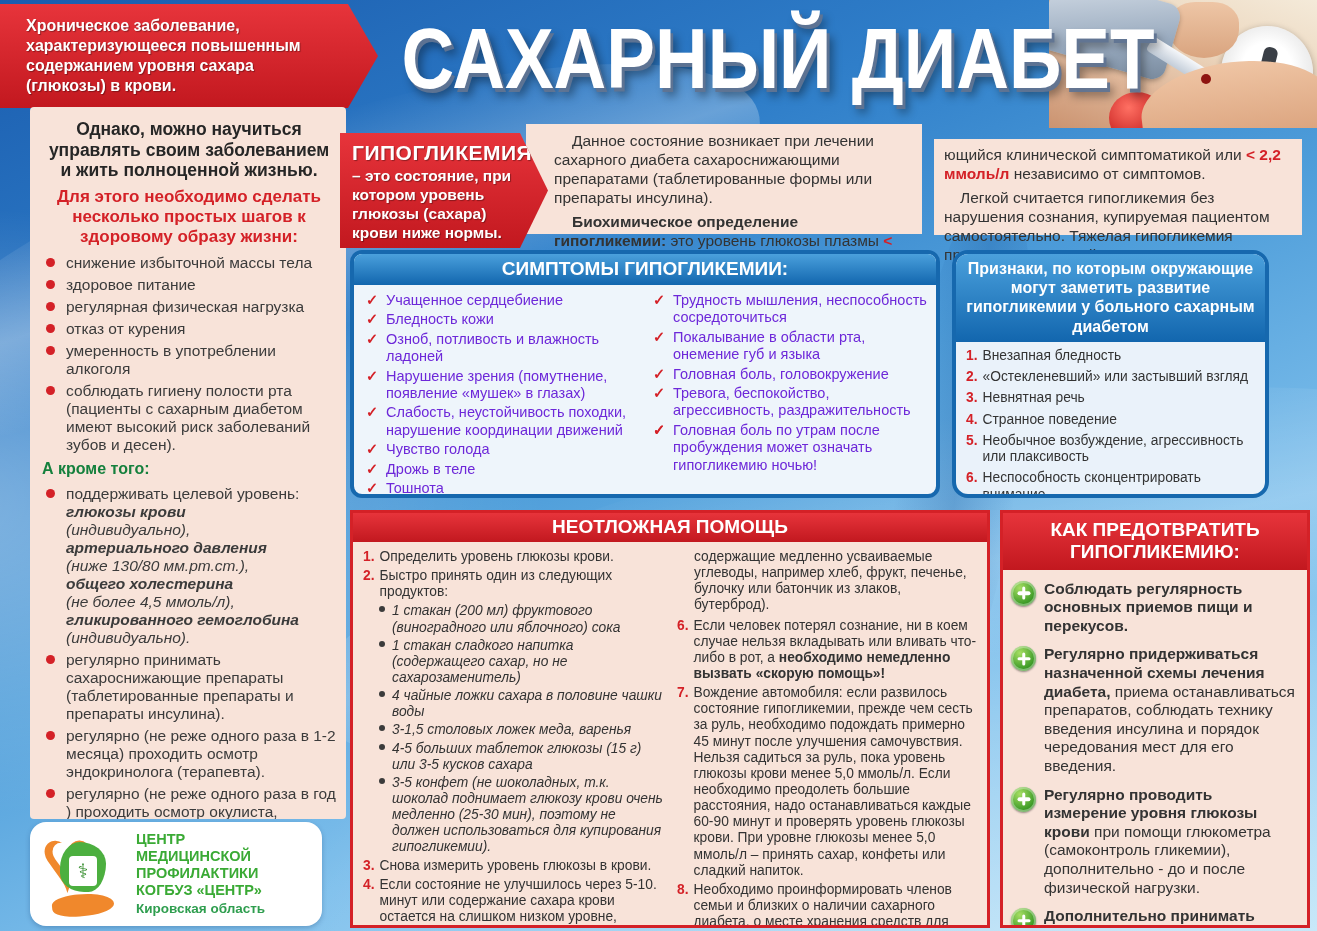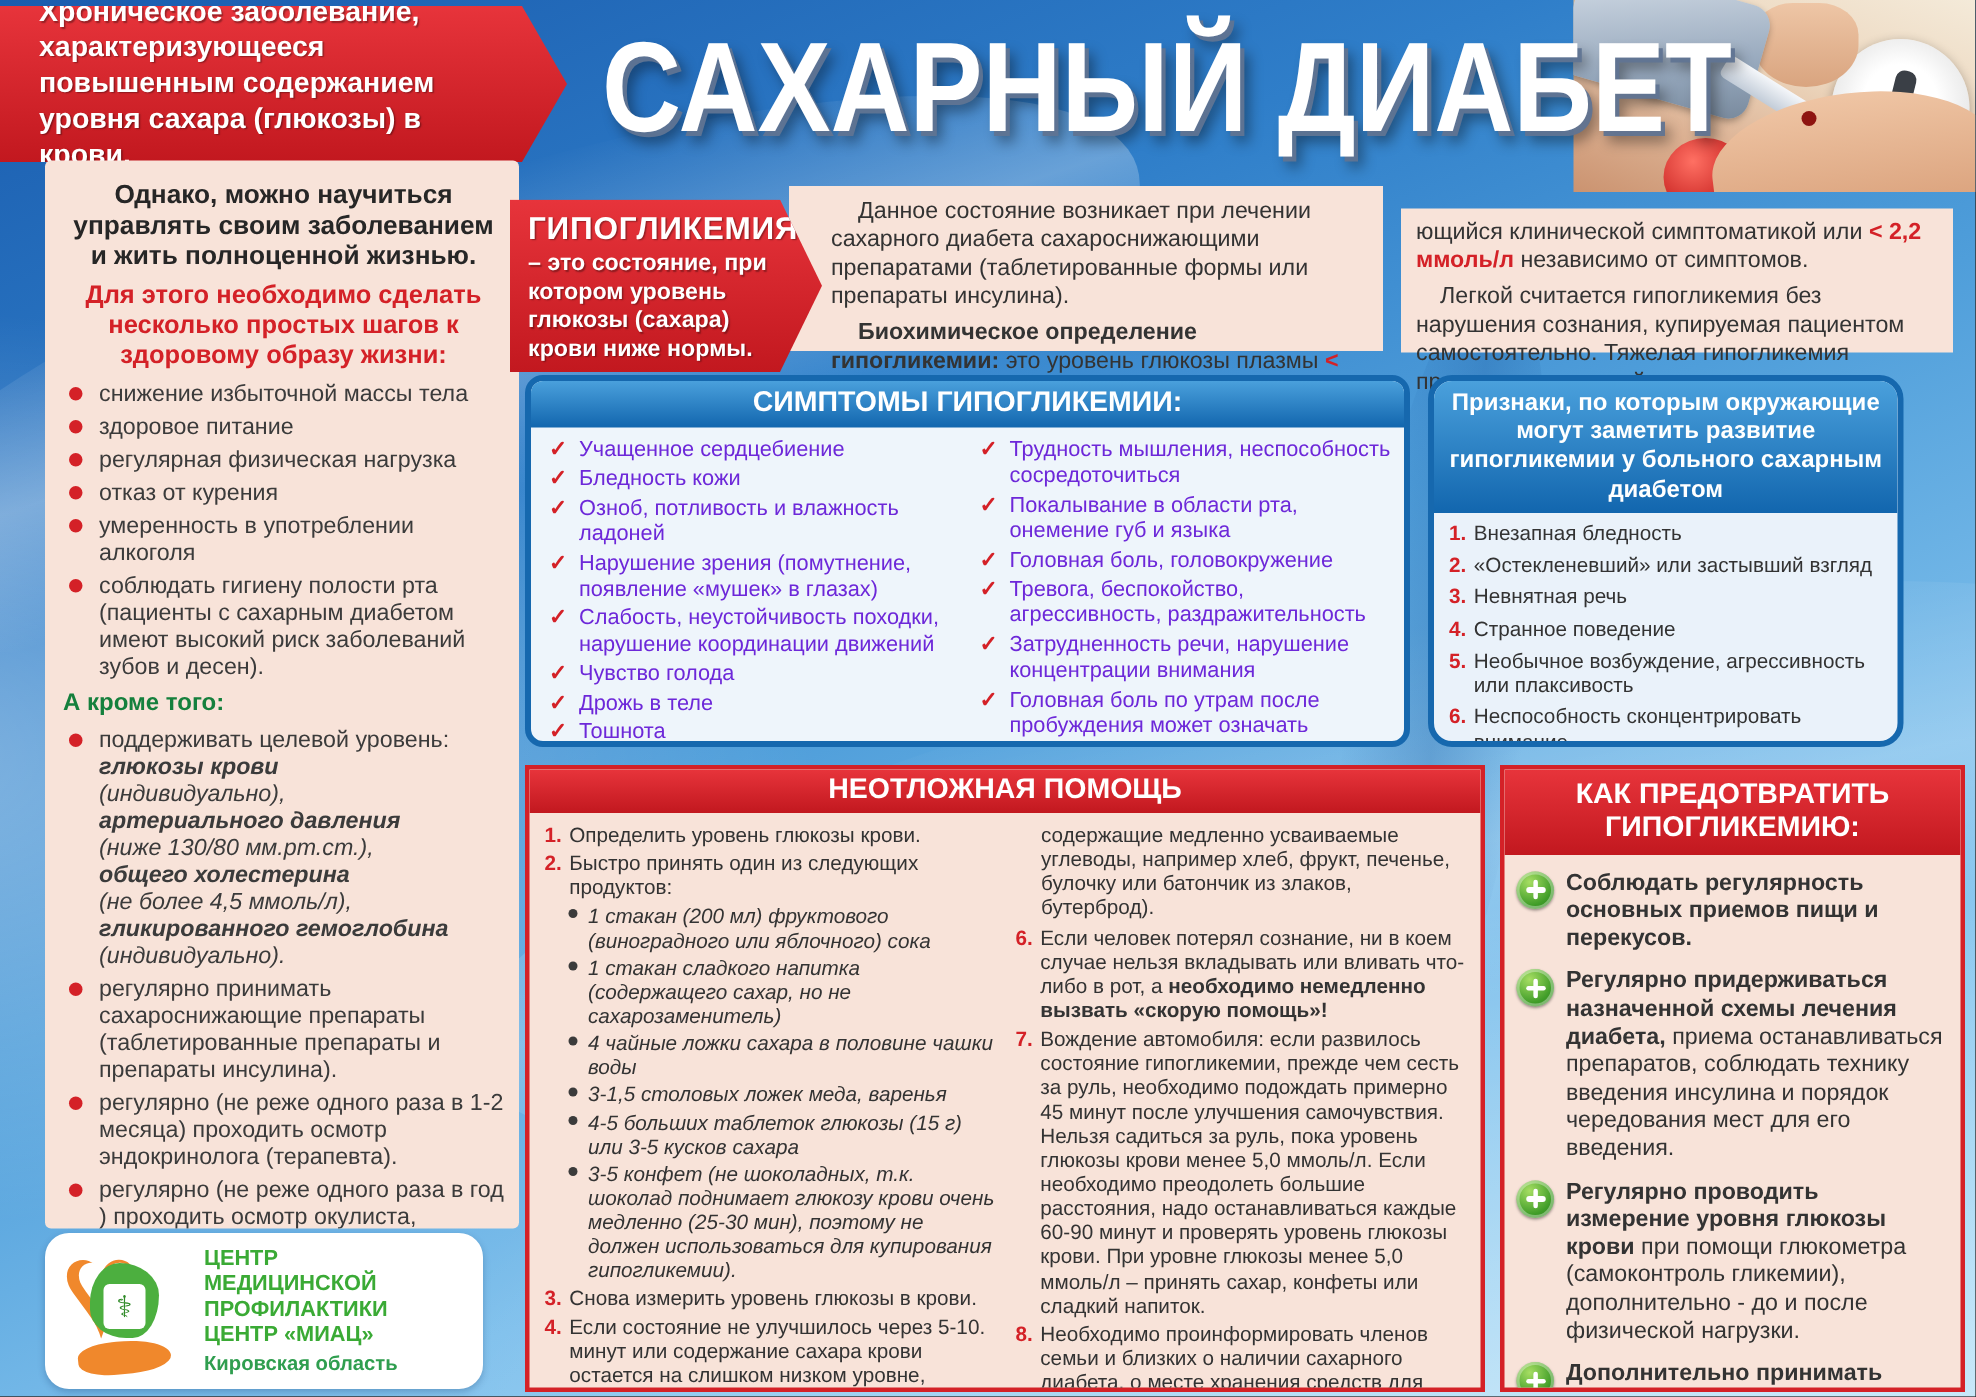--- a/index.html
+++ b/index.html
@@ -17,21 +17,21 @@
   .streak.s2 { left:300px; top:430px; width:1200px; height:300px; transform:rotate(-12deg);
     background:linear-gradient(180deg, transparent, rgba(255,255,255,.20) 50%, transparent 85%); border-radius:50%; }
   .streak.s3 { left:900px; top:180px; width:120px; height:560px; transform:rotate(8deg);
     background:linear-gradient(90deg, transparent, rgba(20,80,150,.25), transparent); border-radius:50%; }
 
   
   .chronic-arrow {
     position:absolute; left:0; top:4px; width:378px; height:104px;
     background:linear-gradient(180deg,#e7343b,#c2181f);
     clip-path:polygon(0 0, calc(100% - 30px) 0, 100% 50%, calc(100% - 30px) 100%, 0 100%);
-    color:#fff; font-weight:bold; font-size:19px; line-height:1.25;
+    color:#fff; font-weight:bold; font-size:16px; line-height:1.25;
     padding:8px 46px 8px 26px; display:flex; align-items:center;
     text-shadow:1px 1px 1px rgba(0,0,0,.35);
   }
   .main-title {
     position:absolute; left:378px; top:8px; width:800px; height:100px; z-index:3;
     display:flex; align-items:center; justify-content:center;
     color:#fff; font-weight:bold; font-size:76px; letter-spacing:0px; white-space:nowrap;
     transform:scaleY(1.12) scaleX(.96);
     text-shadow:3px 3px 0 rgba(96,116,146,.95), 6px 7px 9px rgba(0,0,0,.4);
   }
@@ -228,21 +228,21 @@
       <span class="heart-outer">♥</span>
       <span class="heart-inner">♥</span>
       <span class="logo-map"></span>
       <span class="logo-cup"></span>
       <span class="logo-hand"></span>
     </div>
     <div class="logo-text">
       <div>ЦЕНТР</div>
       <div>МЕДИЦИНСКОЙ</div>
       <div>ПРОФИЛАКТИКИ</div>
-      <div>ЦЕНТР «МИАЦ»</div>
+      <div>КОГБУЗ «ЦЕНТР»</div>
       <div class="region">Кировская область</div>
     </div>
   </div>
 
   <div class="hypo-arrow">
     <div class="term">ГИПОГЛИКЕМИЯ</div>
     <div class="def">– это состояние, при котором уровень глюкозы (сахара) крови ниже нормы.</div>
   </div>
   <div class="hypo-def">
     <p>Данное состояние возникает при лечении сахарного диабета сахароснижающими препаратами (таблетированные формы или препараты инсулина).</p>
@@ -264,21 +264,21 @@
         <li class="sym"><span class="check-icon"></span><span>Слабость, неустойчивость походки, нарушение координации движений</span></li>
         <li class="sym"><span class="check-icon"></span><span>Чувство голода</span></li>
         <li class="sym"><span class="check-icon"></span><span>Дрожь в теле</span></li>
         <li class="sym"><span class="check-icon"></span><span>Тошнота</span></li>
       </ul>
       <ul>
         <li class="sym"><span class="check-icon"></span><span>Трудность мышления, неспособность сосредоточиться</span></li>
         <li class="sym"><span class="check-icon"></span><span>Покалывание в области рта, онемение губ и языка</span></li>
         <li class="sym"><span class="check-icon"></span><span>Головная боль, головокружение</span></li>
         <li class="sym"><span class="check-icon"></span><span>Тревога, беспокойство, агрессивность, раздражительность</span></li>
-        <li class="sym"><span class="check-icon"></span><span>Затрудненность речи, нарушение концентрации внимания</span></li>
+        <li class="sym"><span class="check-icon"></span></li>
         <li class="sym"><span class="check-icon"></span><span>Головная боль по утрам после пробуждения может означать гипогликемию ночью!</span></li>
       </ul>
     </div>
   </div>
 
   <div class="signs-box">
     <div class="blue-bar">Признаки, по которым окружающие могут заметить развитие гипогликемии у больного сахарным диабетом</div>
     <ol class="signs-list">
       <li>
           <span class="num">1.</span>

